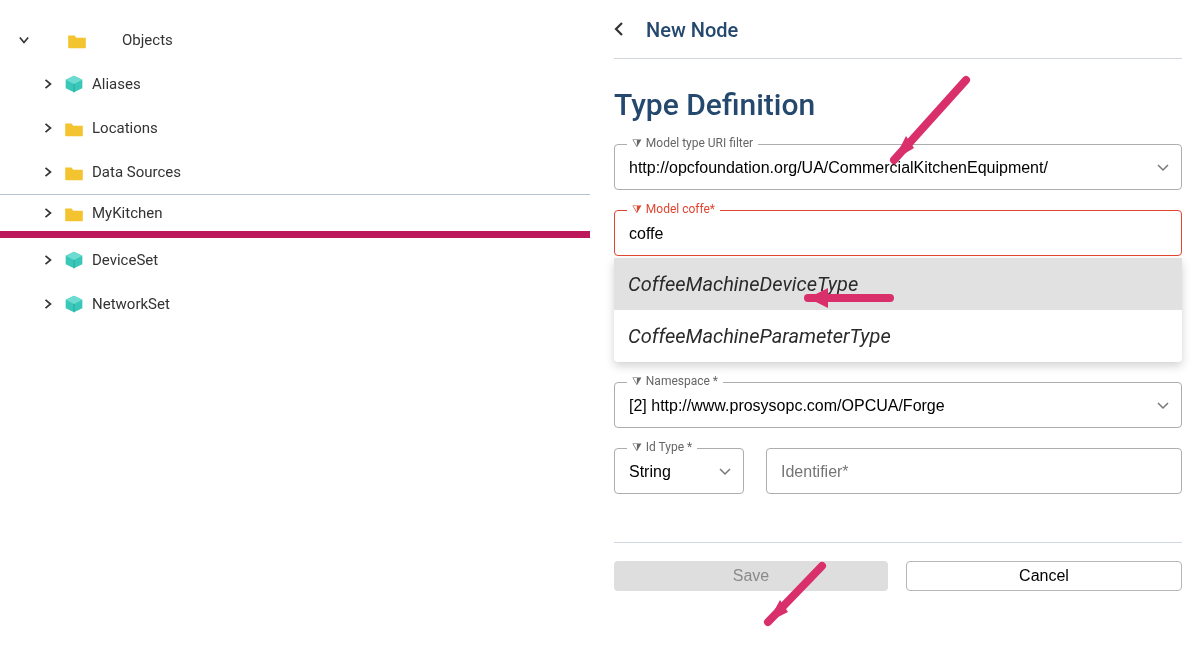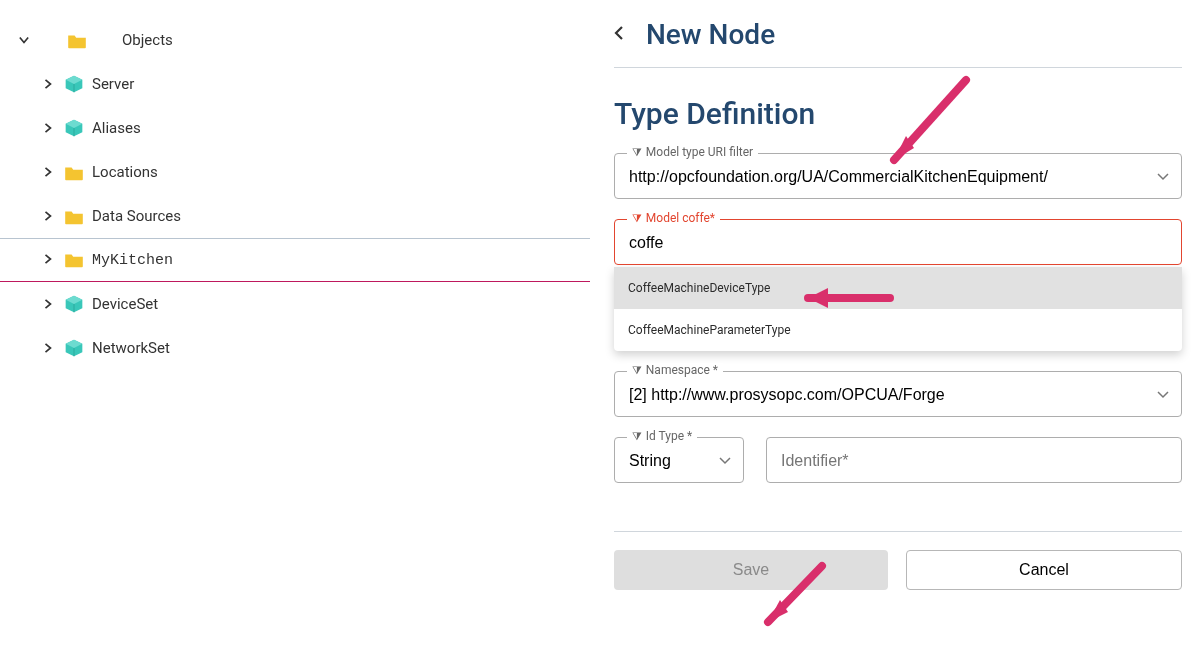--- a/index.html
+++ b/index.html
@@ -16,21 +16,21 @@
     width: 590px;
     background: #fff;
     padding-top: 18px;
   }
   .tree-row {
     display: flex;
     align-items: center;
     height: 44px;
     cursor: pointer;
   }
-  .tree-row.sel { border-top: 1px solid #b8c4d0; border-bottom: 1px solid #be185d; font-family: Liberation Mono, monospace; }
+  .tree-row.sel { border-top: 1px solid #b8c4d0; border-bottom: 7px solid #be185d; }
   .expander {
     width: 24px;
     text-align: center;
     color: #333;
     font-size: 14px;
   }
   .expander svg { width: 10px; height: 10px; }
   .tree-icon { width: 28px; text-align: center; margin-right: 4px; }
   .folder-icon { display:inline-block; width:20px; height:16px; vertical-align:middle; }
   .cube-icon { display:inline-block; width:20px; height:20px; vertical-align:middle; }
@@ -45,21 +45,21 @@
   .panel-header {
     display: flex;
     align-items: center;
     gap: 22px;
     padding-bottom: 16px;
     border-bottom: 1px solid #d0d6dc;
   }
   .back-btn { cursor: pointer; font-size: 18px; line-height:1; }
   .panel-title {
     color: #24486e;
-    font-size: 28px;
+    font-size: 20px;
     font-weight: 500;
   }
   .section-title {
     color: #24486e;
     font-size: 30px;
     font-weight: 500;
     margin: 28px 0 22px 0;
   }
 
   .field-wrap {
@@ -104,41 +104,42 @@
   .suggest-box {
     margin-top: -18px;
     margin-bottom: 20px;
     border-radius: 0 0 4px 4px;
     box-shadow: 0 4px 10px rgba(0,0,0,0.18);
     background: #fff;
     overflow: hidden;
   }
   .suggest-item {
     padding: 14px 14px;
-    font-size: 12px;
+    font-size: 20px;
     cursor: pointer;
+    font-style: italic;
   }
   .suggest-item.hl { background: #e1e1e1; }
 
   .row-namespace { margin-top: 12px; }
   .row-id { display: flex; gap: 22px; }
   .row-id .field-wrap { flex: 0 0 130px; margin-bottom: 0;}
   .row-id .field-wrap:last-child { flex: 1; }
   .identifier-ph { color: #0f766e; }
 
   .actions {
     display: flex;
     gap: 18px;
     margin-top: 48px;
     border-top: 1px solid #d0d6dc;
     padding-top: 18px;
   }
   .btn {
     flex: 1;
-    height: 40px;
+    height: 30px;
     border-radius: 4px;
     font-size: 16px;
     border: 1px solid #b7b7b7;
     background: #fff;
     cursor: pointer;
   }
   .btn.primary {
     background: #dedede;
     color: #8a8a8a;
     border: none;
@@ -164,31 +165,20 @@
           </svg>
       </span>
       <span class="tree-icon">
         <svg class="folder-icon" viewBox="0 0 24 20">
             <path d="M1 3 h8 l2 3 h12 v12 a1 1 0 0 1 -1 1 h-20 a1 1 0 0 1 -1 -1 z" fill="#f4c430"></path>
           </svg>
       </span>
       <span class="tree-label">Objects</span>
     </div>
     <div id="tree-items">
-        <div class="tree-row indent-1">
-          <span class="expander"><svg viewBox="0 0 12 12">
-              <path d="M3 1 L9 6 L3 11" stroke="#333" stroke-width="2" fill="none"></path>
-            </svg></span>
-          <span class="tree-icon"><svg class="cube-icon" viewBox="0 0 24 24">
-              <path d="M12 2 L22 7 L22 17 L12 22 L2 17 L2 7 Z" fill="#39c7b9"></path>
-              <path d="M12 2 L22 7 L12 12 L2 7 Z" fill="#6ddbd0"></path>
-              <path d="M12 12 L12 22" stroke="#2aa398" stroke-width="1"></path>
-            </svg></span>
-          <span class="tree-label">Server</span>
-        </div>
         <div class="tree-row indent-1">
           <span class="expander"><svg viewBox="0 0 12 12">
               <path d="M3 1 L9 6 L3 11" stroke="#333" stroke-width="2" fill="none"></path>
             </svg></span>
           <span class="tree-icon"><svg class="cube-icon" viewBox="0 0 24 24">
               <path d="M12 2 L22 7 L22 17 L12 22 L2 17 L2 7 Z" fill="#39c7b9"></path>
               <path d="M12 2 L22 7 L12 12 L2 7 Z" fill="#6ddbd0"></path>
               <path d="M12 12 L12 22" stroke="#2aa398" stroke-width="1"></path>
             </svg></span>
           <span class="tree-label">Aliases</span>

